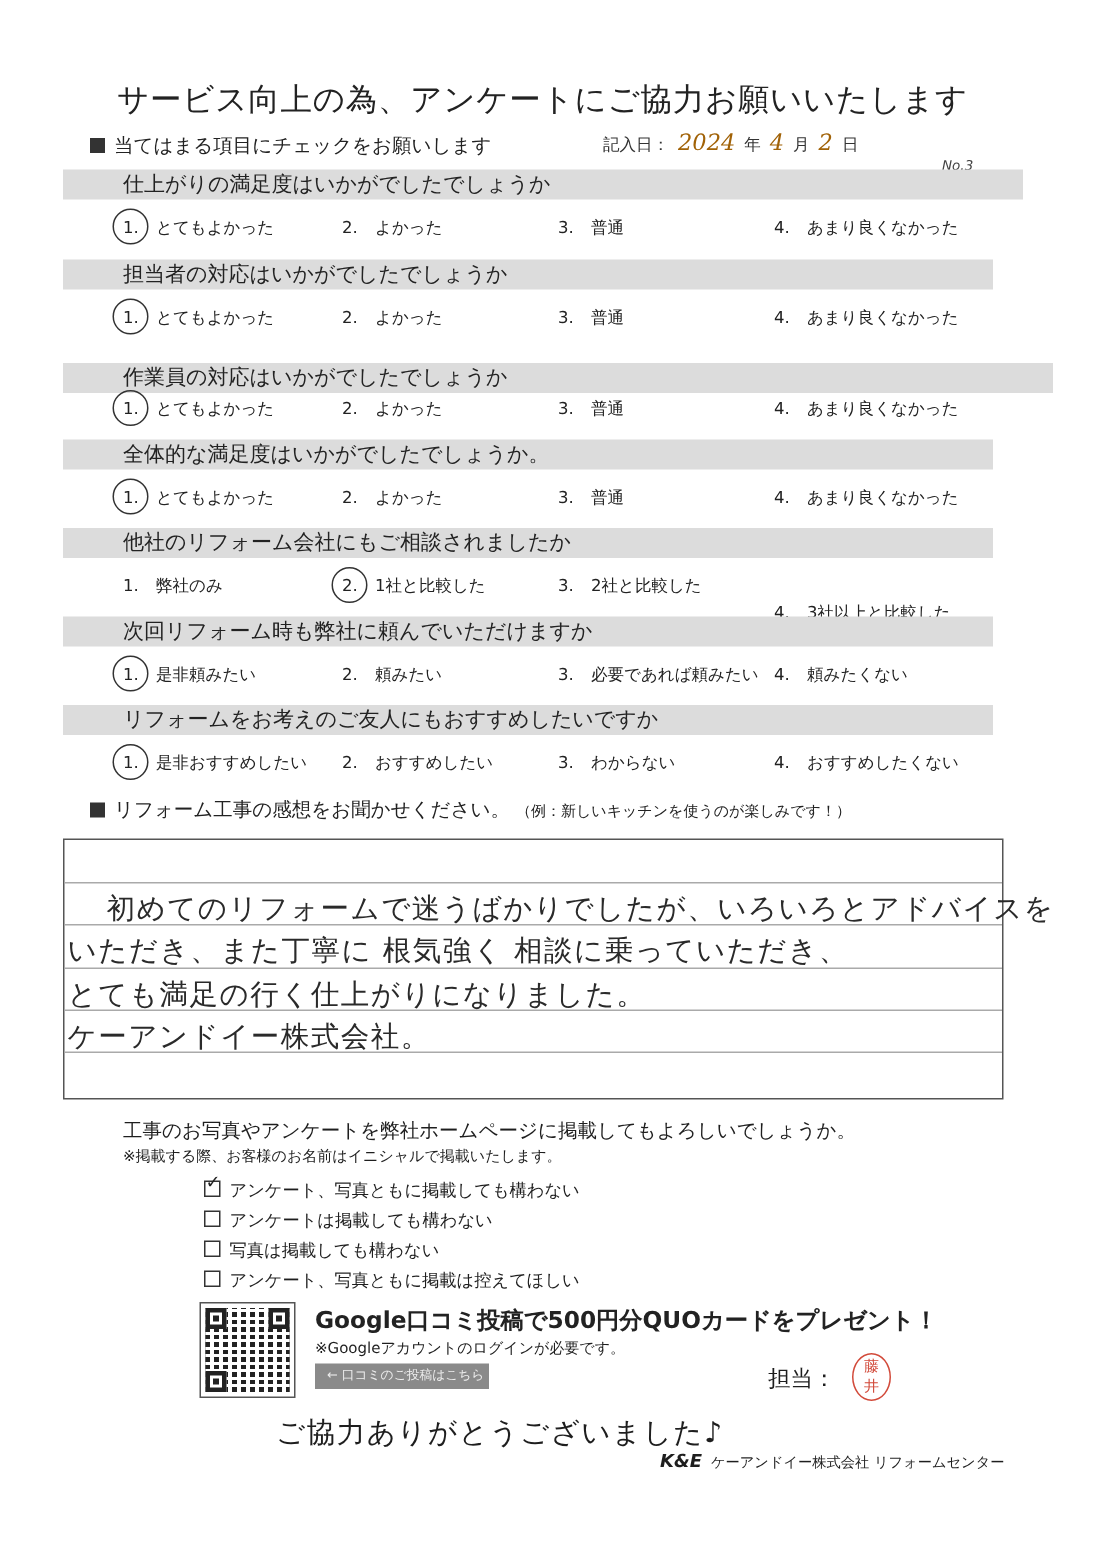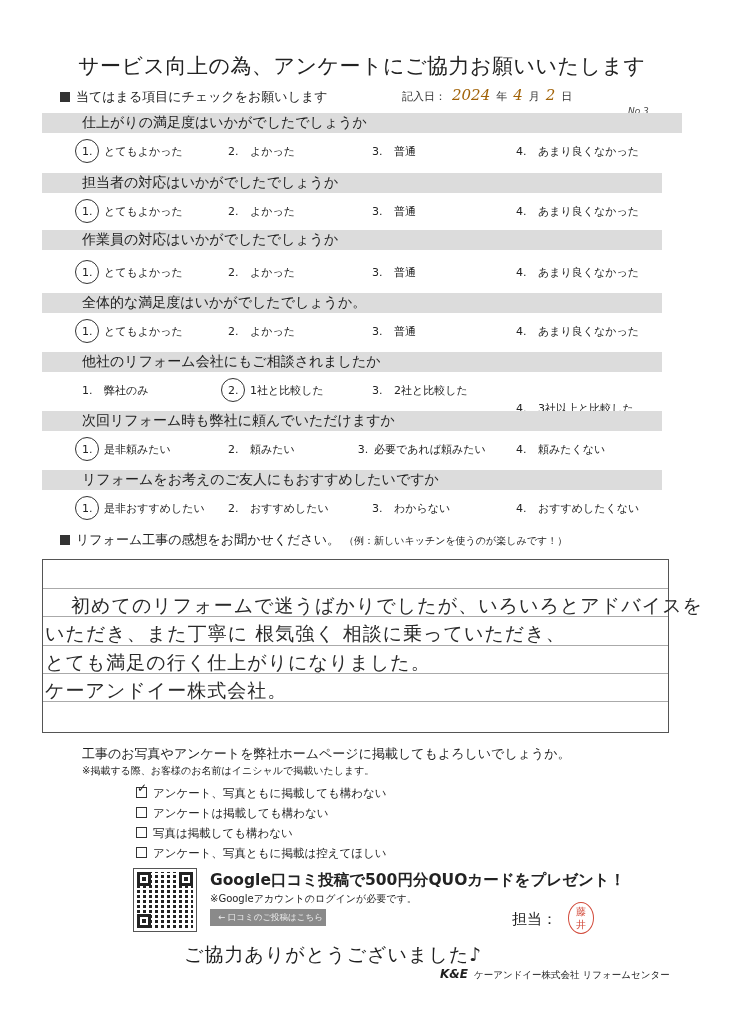--- a/index.html
+++ b/index.html
@@ -69,21 +69,21 @@
     <div class="abs opt" style="left: 228px; top: 144px;"><span class="num" style="position: relative;">2.</span><span>よかった</span></div>
     <div class="abs opt" style="left: 372px; top: 144px;"><span class="num" style="position: relative;">3.</span><span>普通</span></div>
     <div class="abs opt" style="left: 516px; top: 144px;"><span class="num" style="position: relative;">4.</span><span>あまり良くなかった</span></div>
     <div class="abs qbar" style="top: 173px;">
       <span>担当者の対応はいかがでしたでしょうか</span>
     </div>
     <div class="abs opt" style="left: 82px; top: 204px;"><span class="num" style="position: relative;">1.</span><span>とてもよかった</span><span class="circle"></span></div>
     <div class="abs opt" style="left: 228px; top: 204px;"><span class="num" style="position: relative;">2.</span><span>よかった</span></div>
     <div class="abs opt" style="left: 372px; top: 204px;"><span class="num" style="position: relative;">3.</span><span>普通</span></div>
     <div class="abs opt" style="left: 516px; top: 204px;"><span class="num" style="position: relative;">4.</span><span>あまり良くなかった</span></div>
-    <div class="abs qbar" style="top: 230px;">
+    <div class="abs qbar" style="top: 242px; padding-left: 40px;">
       <span>作業員の対応はいかがでしたでしょうか</span>
     </div>
     <div class="abs opt" style="left: 82px; top: 265px;"><span class="num" style="position: relative;">1.</span><span>とてもよかった</span><span class="circle"></span></div>
     <div class="abs opt" style="left: 228px; top: 265px;"><span class="num" style="position: relative;">2.</span><span>よかった</span></div>
     <div class="abs opt" style="left: 372px; top: 265px;"><span class="num" style="position: relative;">3.</span><span>普通</span></div>
     <div class="abs opt" style="left: 516px; top: 265px;"><span class="num" style="position: relative;">4.</span><span>あまり良くなかった</span></div>
     <div class="abs qbar" style="top: 293px;">
       <span>全体的な満足度はいかがでしたでしょうか。</span>
     </div>
     <div class="abs opt" style="left: 82px; top: 324px;"><span class="num" style="position: relative;">1.</span><span>とてもよかった</span><span class="circle"></span></div>
@@ -95,21 +95,21 @@
     </div>
     <div class="abs opt" style="left: 82px; top: 383px;"><span class="num" style="position: relative;">1.</span><span>弊社のみ</span></div>
     <div class="abs opt" style="left: 228px; top: 383px;"><span class="num" style="position: relative;">2.</span><span>1社と比較した</span><span class="circle"></span></div>
     <div class="abs opt" style="left: 372px; top: 383px;"><span class="num" style="position: relative;">3.</span><span>2社と比較した</span></div>
     <div class="abs opt" style="left: 516px; top: 401px;"><span class="num" style="position: relative;">4.</span><span>3社以上と比較した</span></div>
     <div class="abs qbar" style="top: 411px;">
       <span>次回リフォーム時も弊社に頼んでいただけますか</span>
     </div>
     <div class="abs opt" style="left: 82px; top: 442px;"><span class="num" style="position: relative;">1.</span><span>是非頼みたい</span><span class="circle"></span></div>
     <div class="abs opt" style="left: 228px; top: 442px;"><span class="num" style="position: relative;">2.</span><span>頼みたい</span></div>
-    <div class="abs opt" style="left: 352px; top: 442px; text-align: center;"><span class="num" style="position: relative;">3.</span><span>必要であれば頼みたい</span></div>
+    <div class="abs opt" style="left: 372px; top: 442px;"><span class="num" style="position: relative;">3.</span><span>必要であれば頼みたい</span></div>
     <div class="abs opt" style="left: 516px; top: 442px;"><span class="num" style="position: relative;">4.</span><span>頼みたくない</span></div>
     <div class="abs qbar" style="top: 470px;">
       <span>リフォームをお考えのご友人にもおすすめしたいですか</span>
     </div>
     <div class="abs opt" style="left: 82px; top: 501px;"><span class="num" style="position: relative;">1.</span><span>是非おすすめしたい</span><span class="circle"></span></div>
     <div class="abs opt" style="left: 228px; top: 501px;"><span class="num" style="position: relative;">2.</span><span>おすすめしたい</span></div>
     <div class="abs opt" style="left: 372px; top: 501px;"><span class="num" style="position: relative;">3.</span><span>わからない</span></div>
     <div class="abs opt" style="left: 516px; top: 501px;"><span class="num" style="position: relative;">4.</span><span>おすすめしたくない</span></div>
   </div>
 

